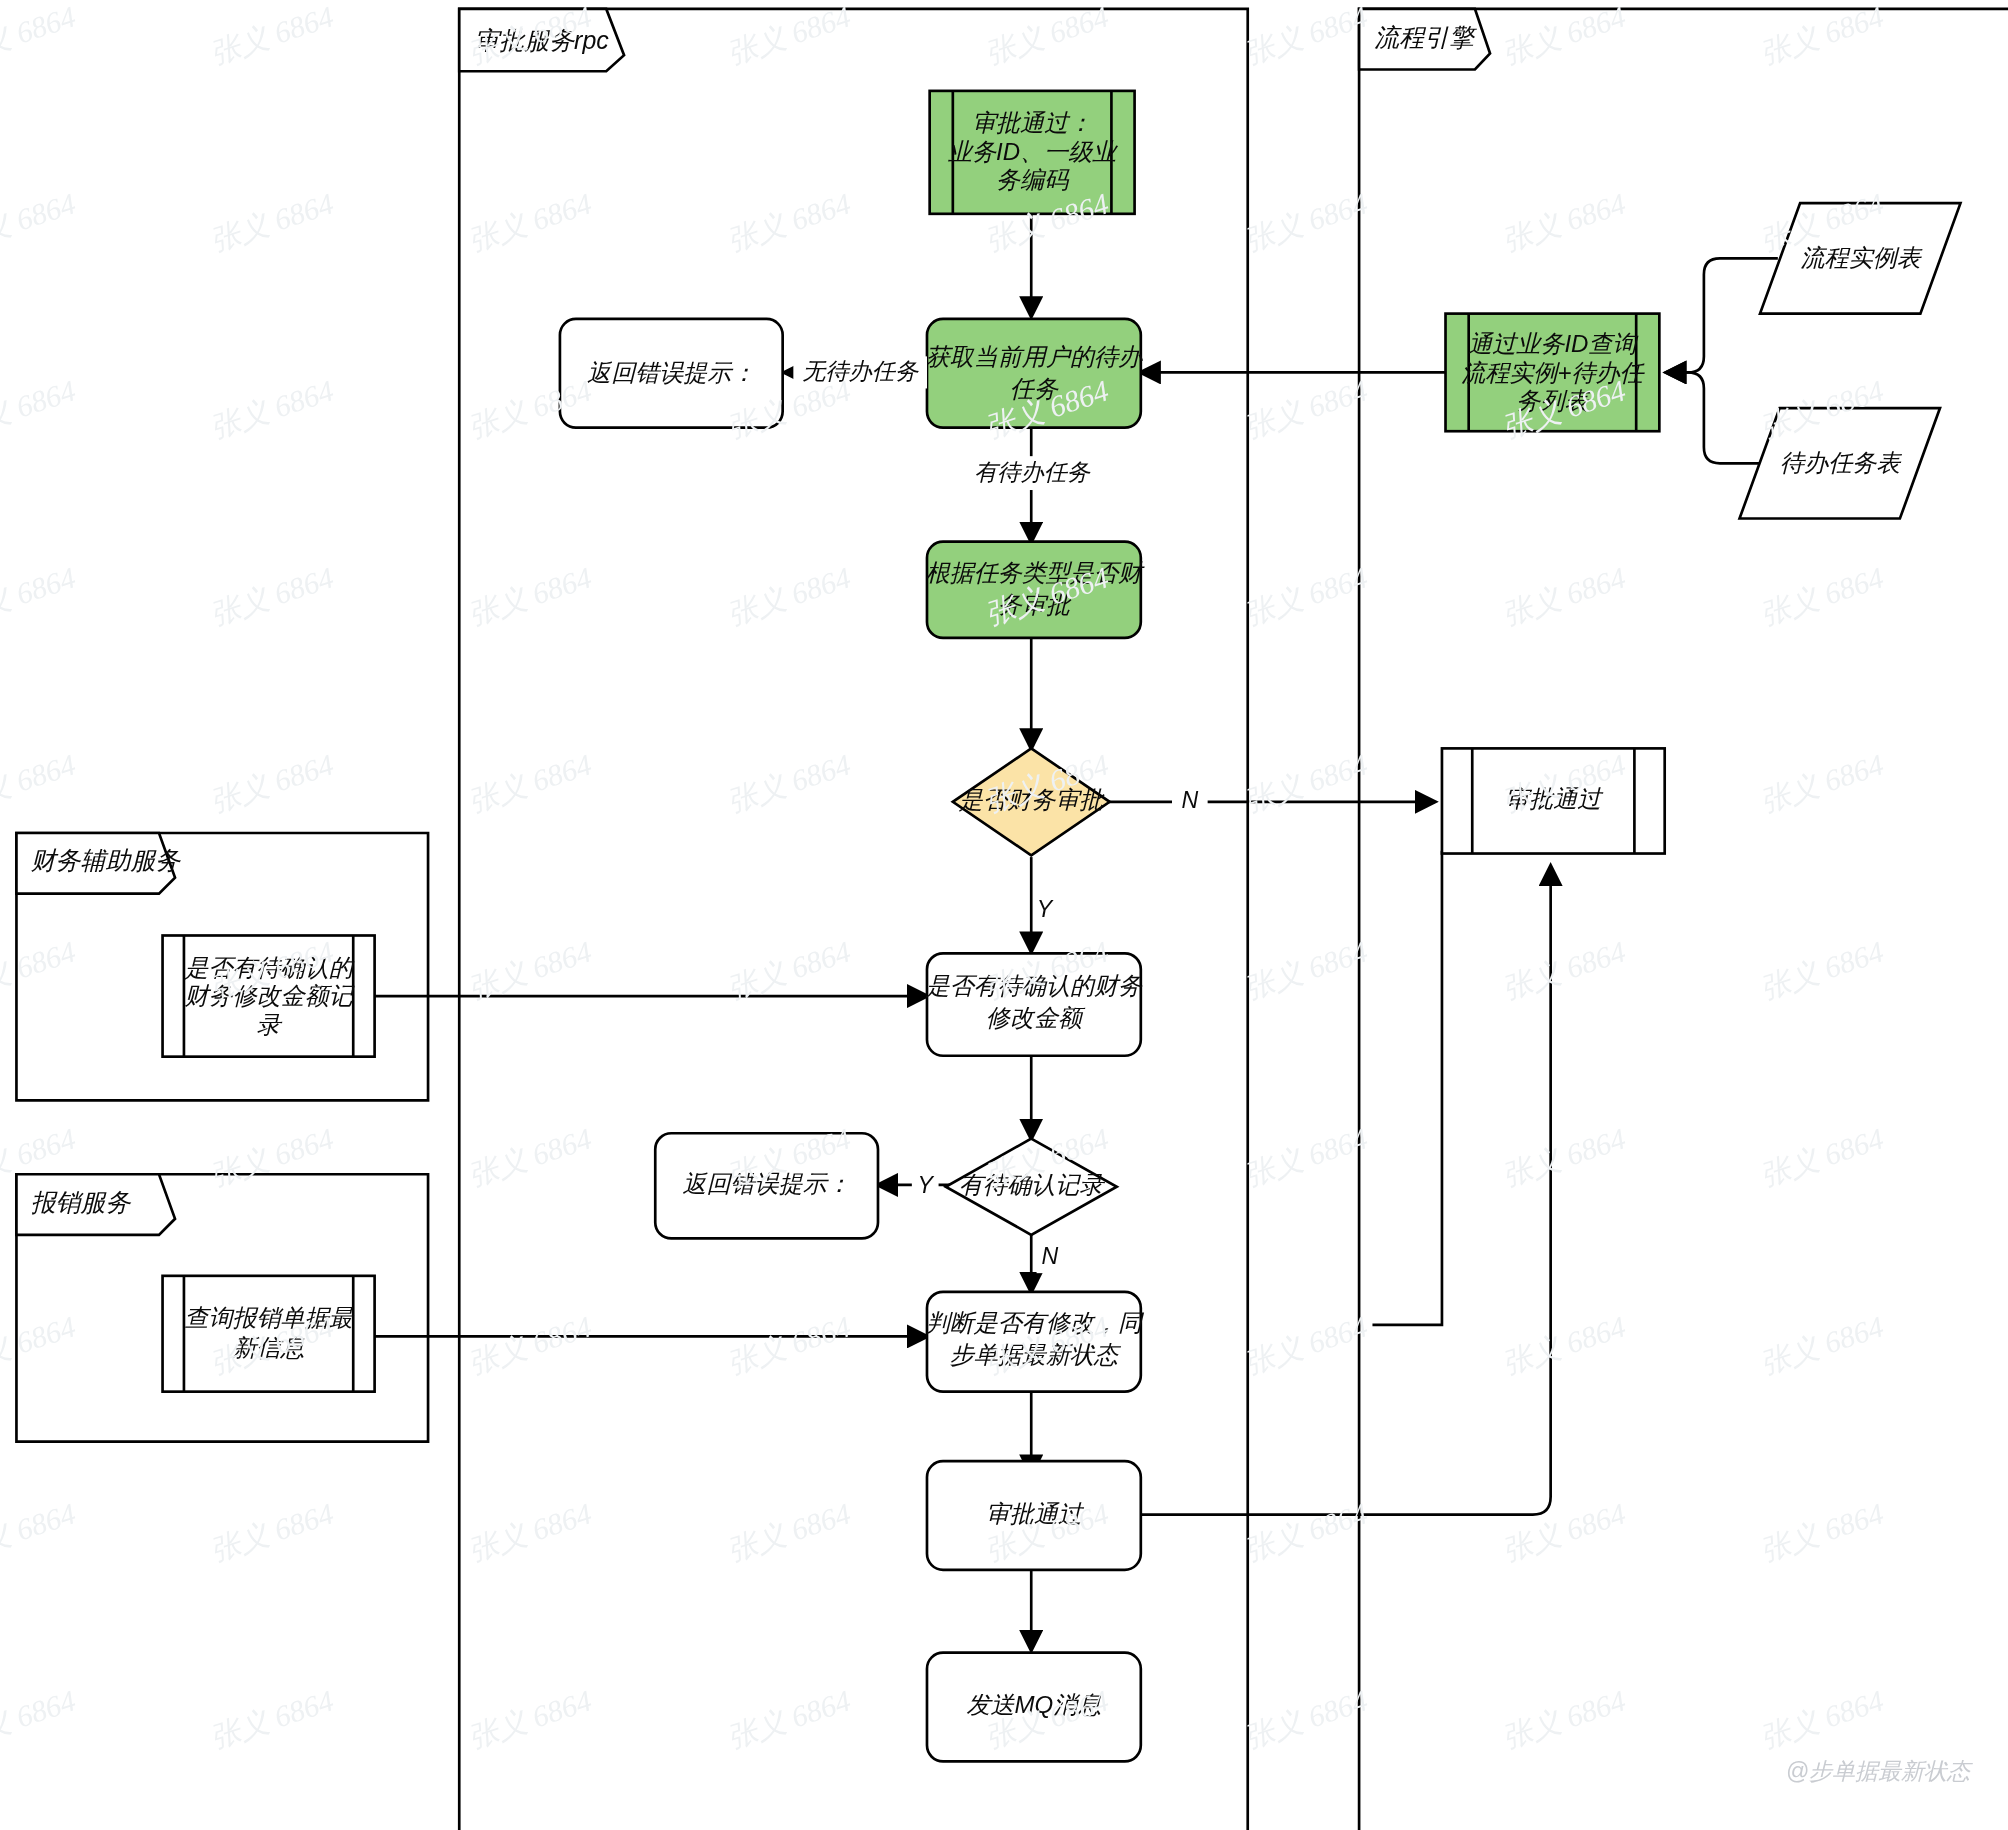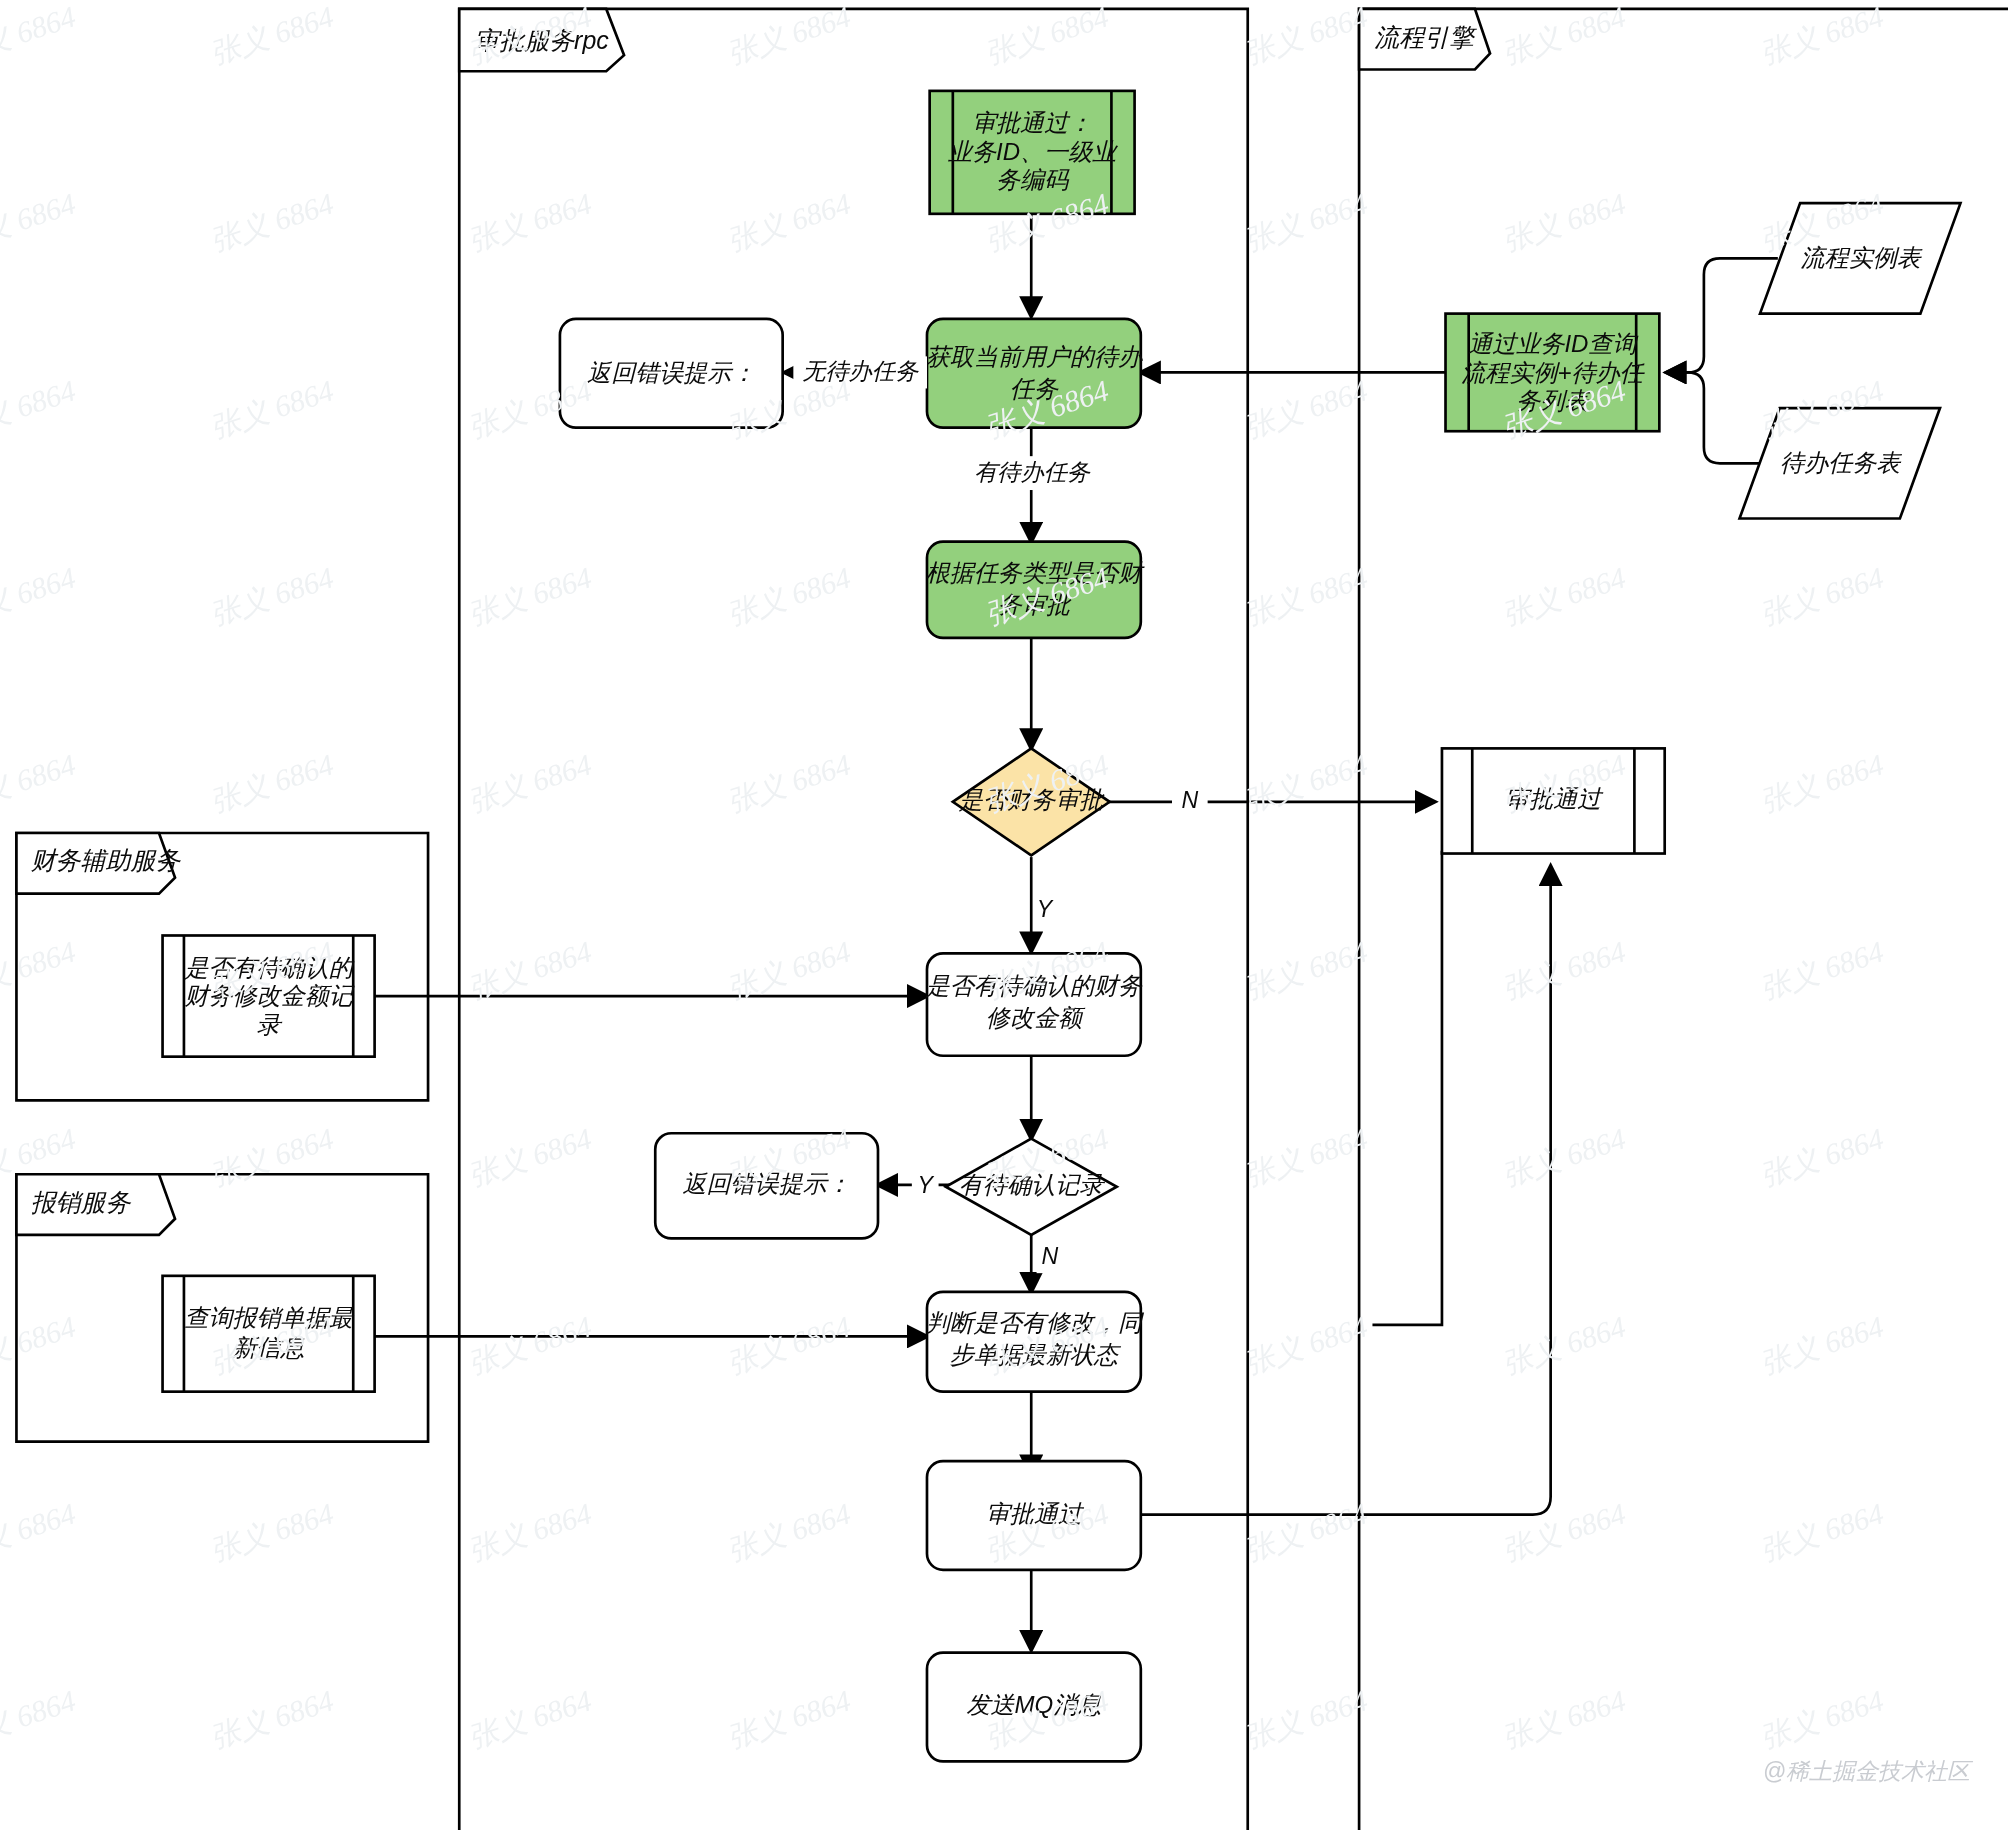--- a/index.html
+++ b/index.html
@@ -301,15 +301,15 @@
       <div class="wm" style="left: -53px; top: 1720px;">张义 6864</div>
       <div class="wm" style="left: 205px; top: 1720px;">张义 6864</div>
       <div class="wm" style="left: 463px; top: 1720px;">张义 6864</div>
       <div class="wm" style="left: 722px; top: 1720px;">张义 6864</div>
       <div class="wm" style="left: 980px; top: 1720px;">张义 6864</div>
       <div class="wm" style="left: 1239px; top: 1720px;">张义 6864</div>
       <div class="wm" style="left: 1497px; top: 1720px;">张义 6864</div>
       <div class="wm" style="left: 1755px; top: 1720px;">张义 6864</div>
     </div>
 
-  <div class="brandwm">@稀土掘金技术社区</div>
+  <div class="brandwm">@步单据最新状态</div>
 </div>
 
 
 </body></html>

